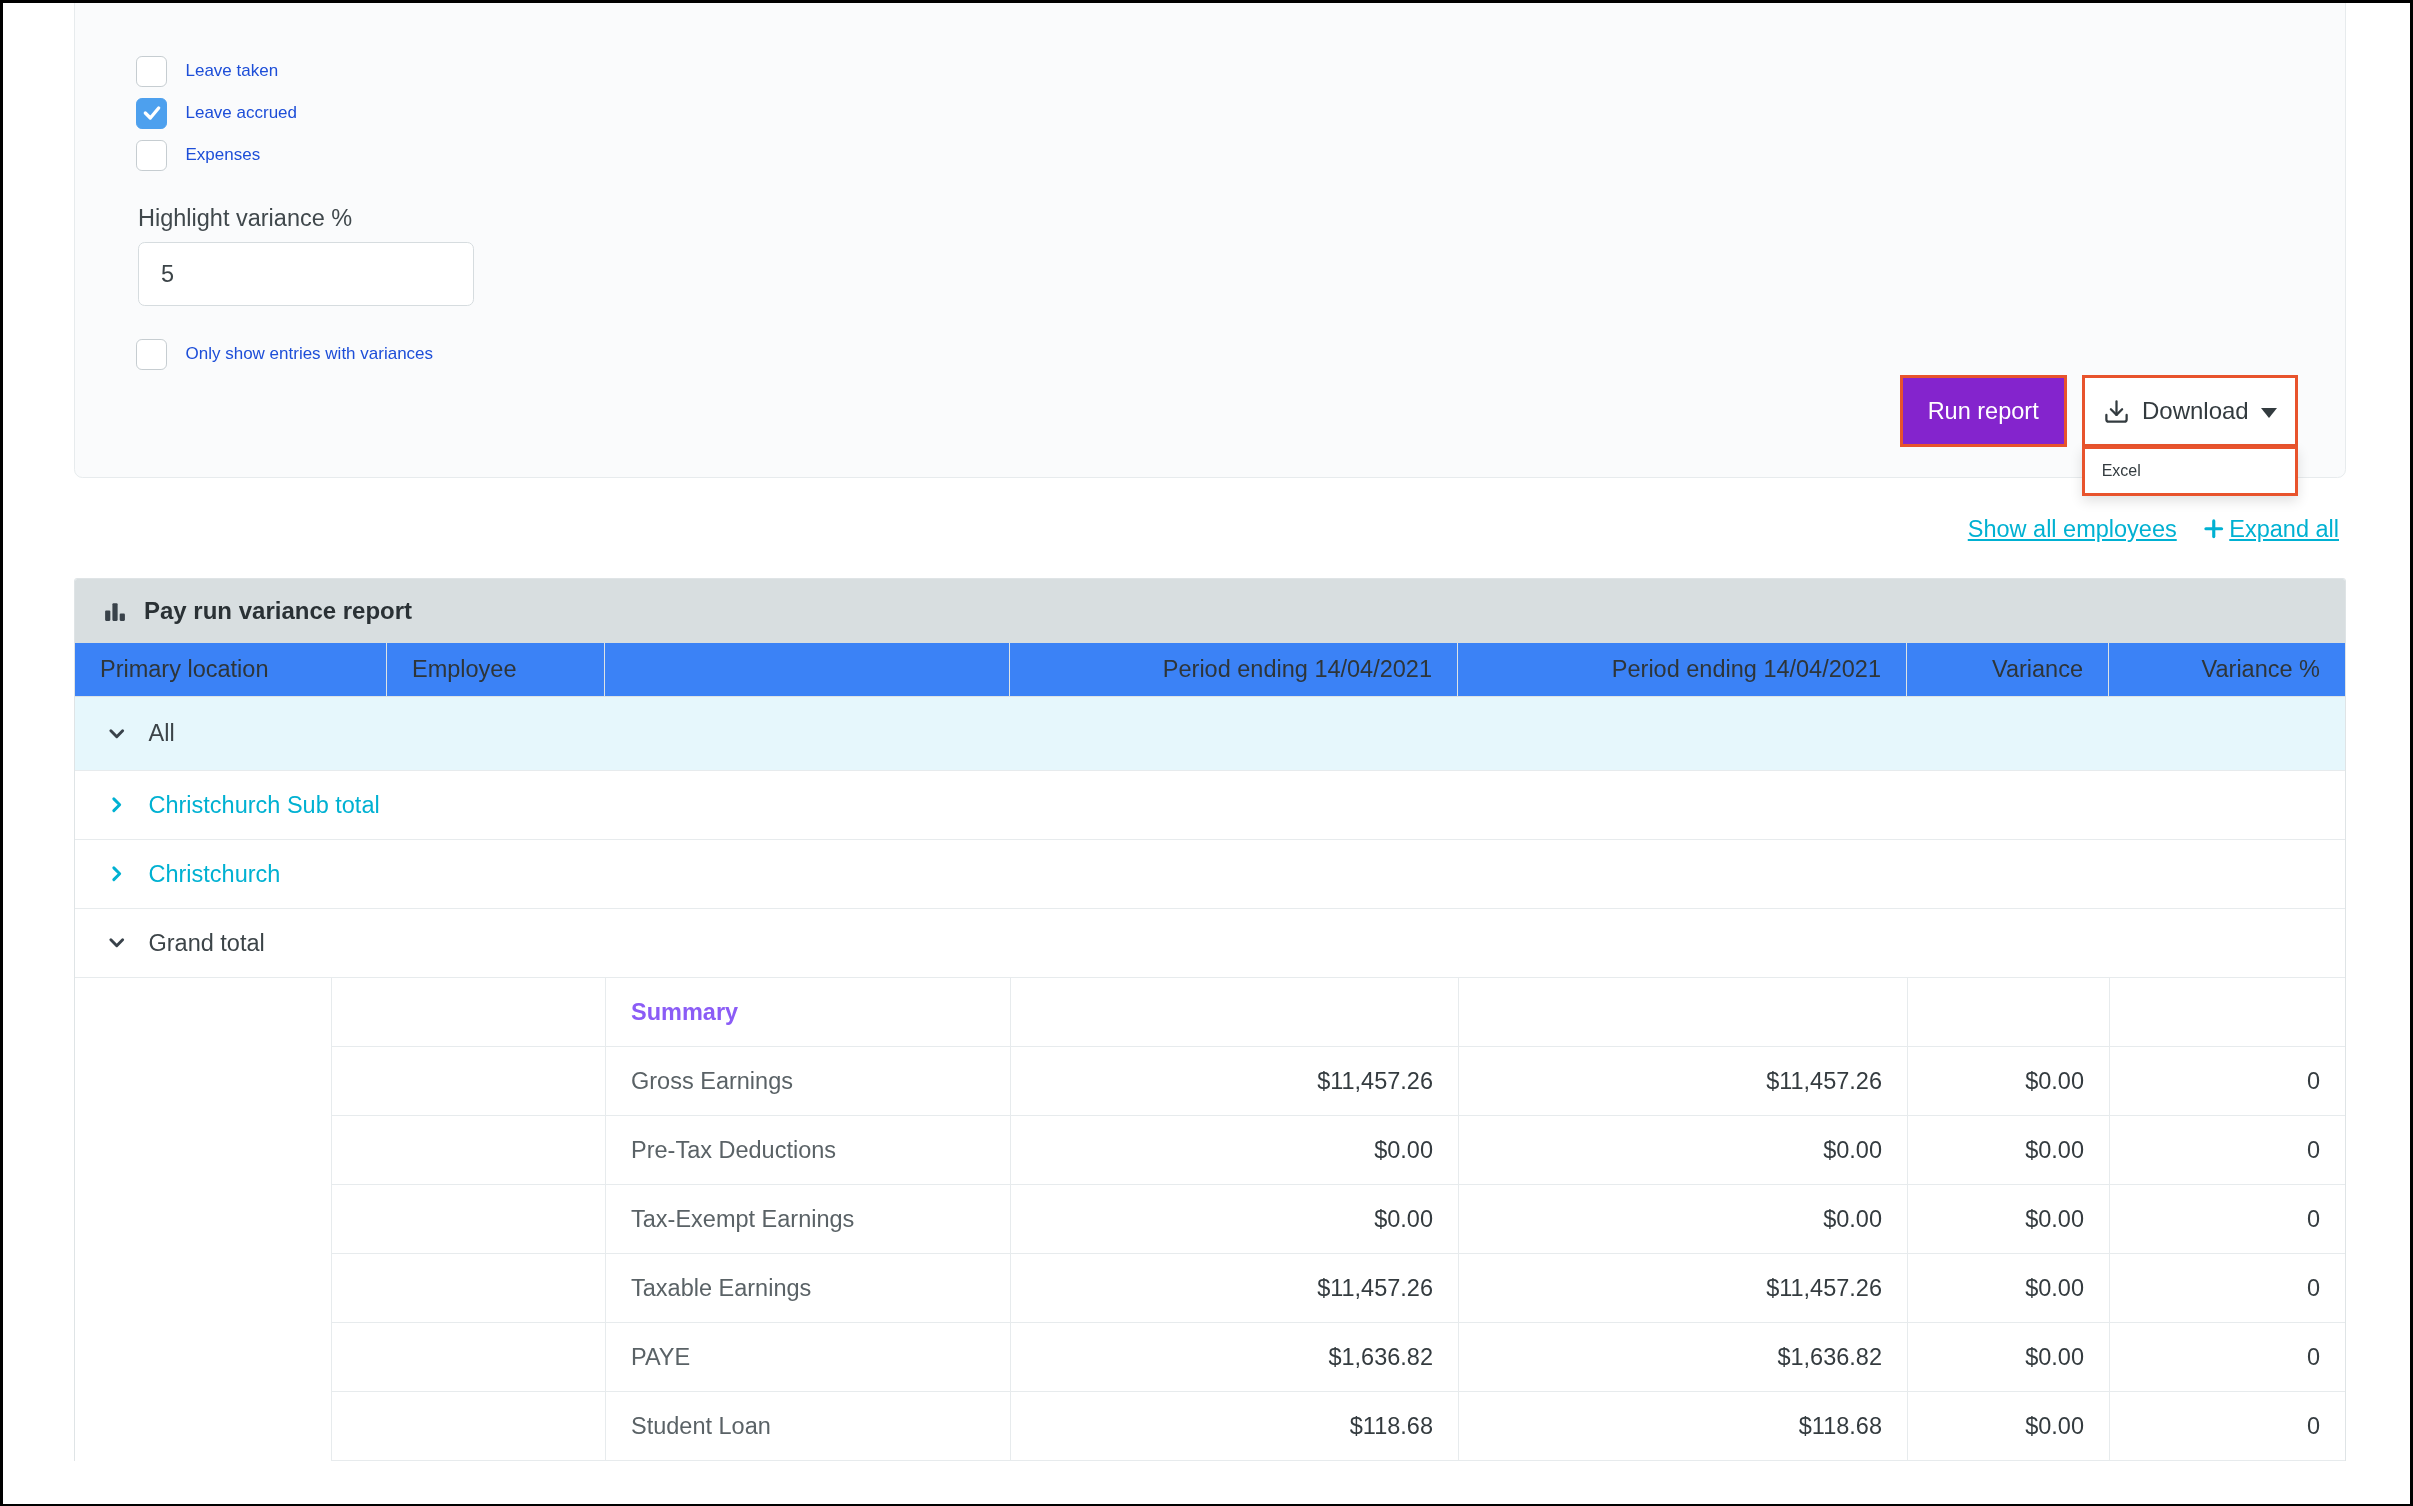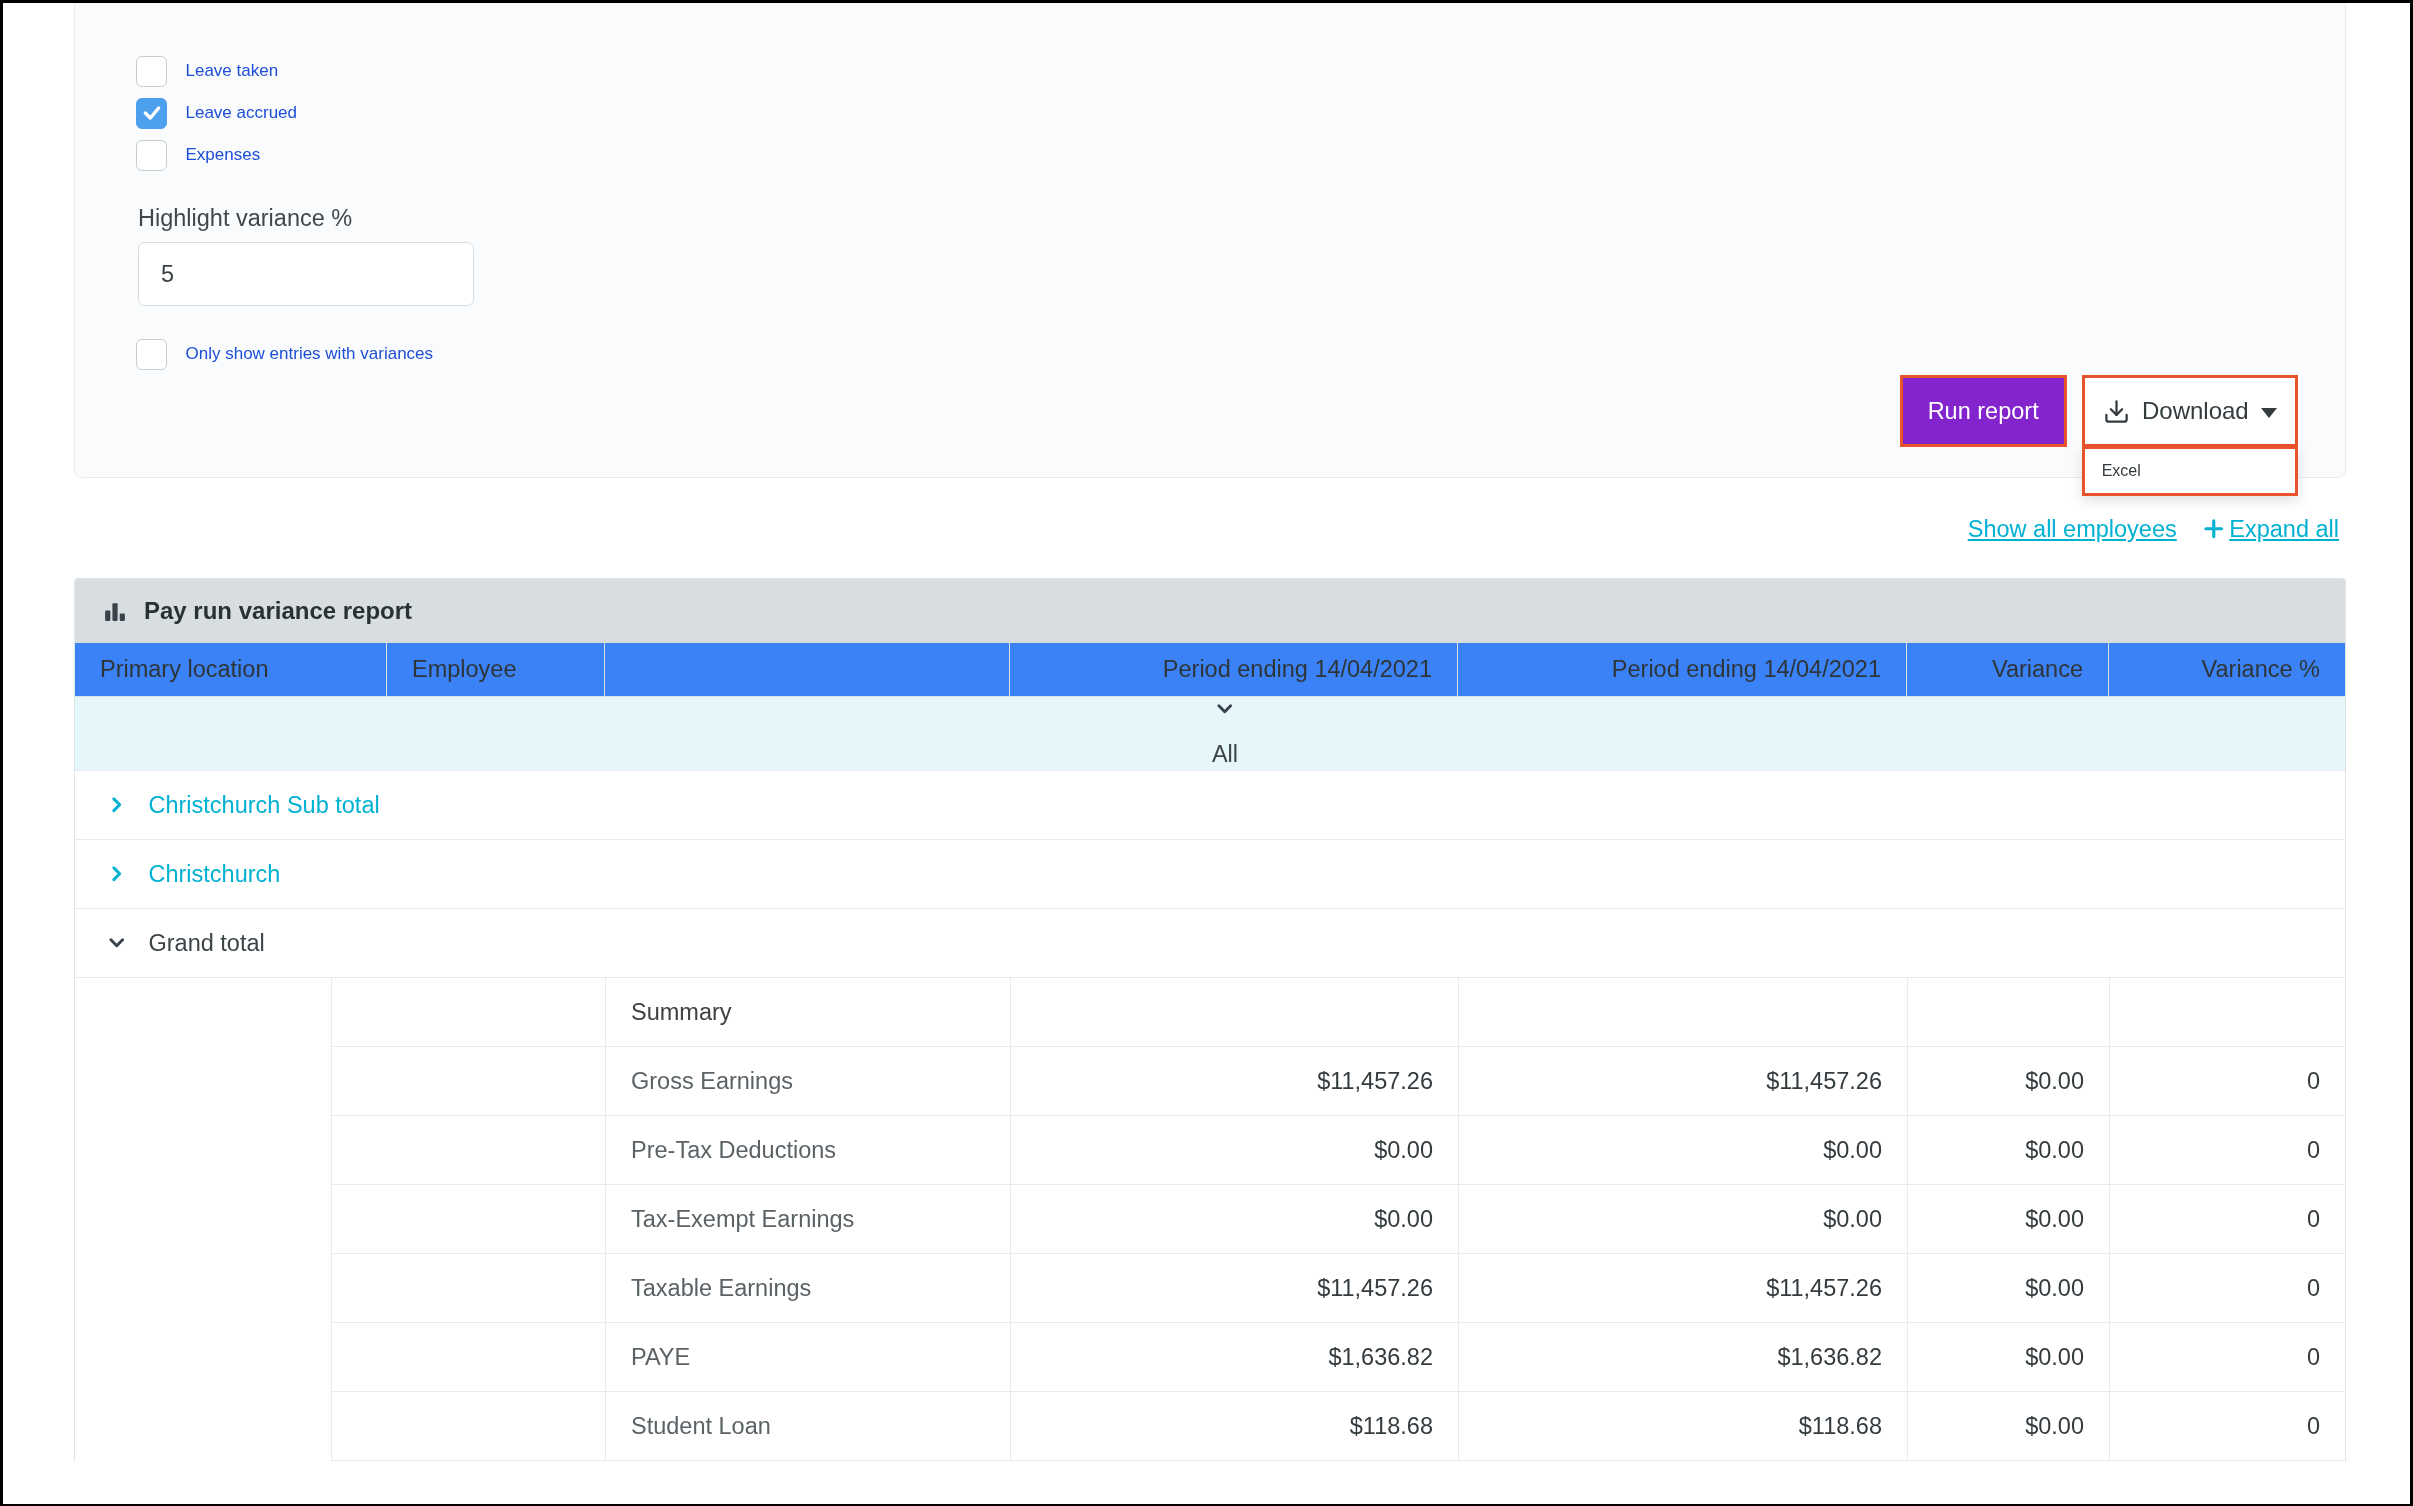--- a/index.html
+++ b/index.html
@@ -134,41 +134,41 @@
   .num { justify-content: flex-end; text-align: right; }
 
   .group-row {
     height: 69px; background: #fff;
     display: flex; align-items: center; gap: 20px;
     padding-left: 30px;
     border-bottom: 0.8px solid #e7ebed;
     font-size: 23.5px; color: #3c4448;
     cursor: pointer;
   }
-  .group-all { background: #e6f7fc; height: 74px; flex-direction: column; }
+  .group-all { background: #e6f7fc; height: 74px; }
   .group-link { color: #00b1d2; }
 
   .summary-block { display: flex; }
   .indent-col { width: 256px; flex: none; background: #fff; }
   .summary-content { flex: 1; border-left: 0.8px solid #e7ebed; }
   .srow {
     display: grid;
     grid-template-columns: 273px 405px 448px 449px 202px 1fr;
     height: 69px;
     border-bottom: 0.8px solid #e7ebed;
   }
   .srow .cell {
     display: flex; align-items: center;
     padding: 0 25px; font-size: 23.5px;
     border-left: 0.8px solid #e7ebed;
     white-space: nowrap; overflow: hidden;
   }
   .srow .cell:first-child { border-left: none; }
   .c-label { color: #5a6266; }
-  .c-label-bold { color: #404040; font-weight: 400; }
+  .c-label-bold { color: #8b5cf6; font-weight: 700; }
   .srow .num { color: #343b3f; }
 </style>
 </head>
 <body>
 
 <div class="frame">
 
   <section class="filter-panel">
 
     <div class="cb-row" style="top:73px">

